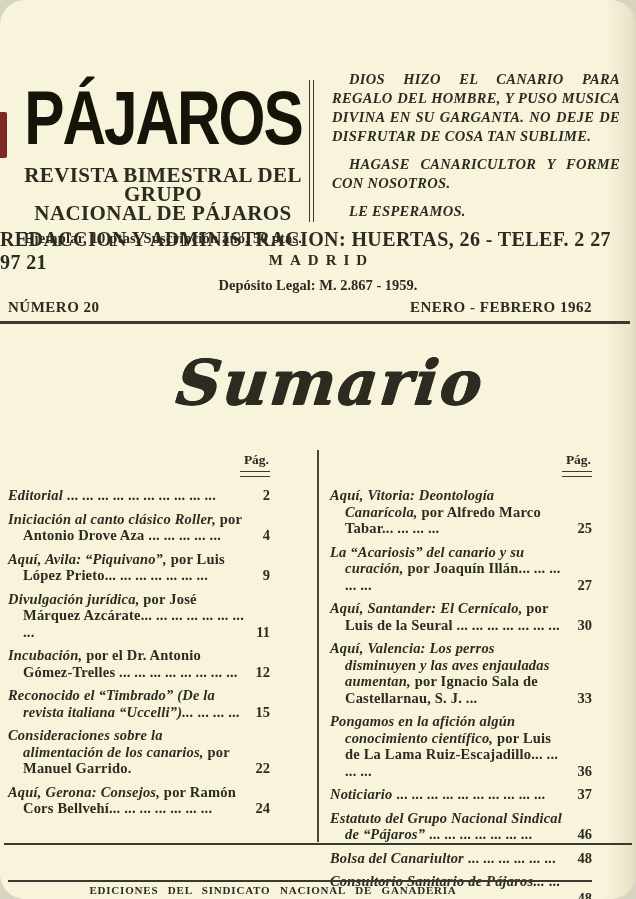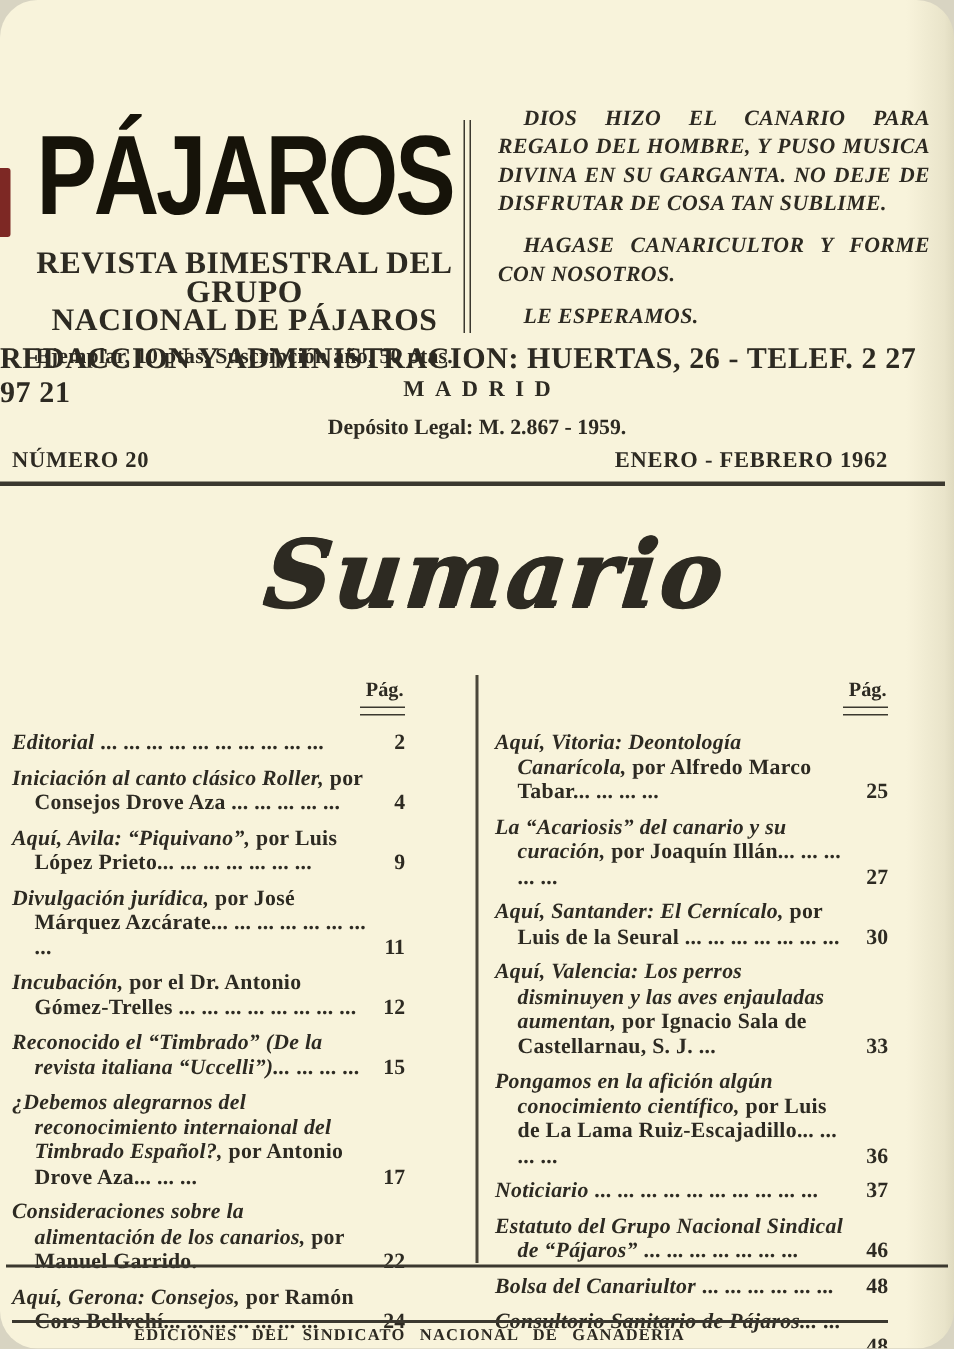--- a/index.html
+++ b/index.html
@@ -105,42 +105,38 @@
 
   <div class="toc-col left">
     <div class="pag-head">Pág.</div>
     <div class="pag-rule"></div>
     <div class="toc-entries" id="toc-left">
         <div class="toc-entry">
           <div class="toc-text"><span class="ti">Editorial</span><span class="tr"> ... ... ... ... ... ... ... ... ... ...</span></div>
           <div class="toc-page">2</div>
         </div>
         <div class="toc-entry">
-          <div class="toc-text"><span class="ti">Iniciación al canto clásico Roller,</span><span class="tr"> por Consejos Drove Aza ... ... ... ... ...</span></div>
+          <div class="toc-text"><span class="ti">Iniciación al canto clásico Roller,</span><span class="tr"> por Antonio Drove Aza ... ... ... ... ...</span></div>
           <div class="toc-page">4</div>
         </div>
         <div class="toc-entry">
           <div class="toc-text"><span class="ti">Aquí, Avila: “Piquivano”,</span><span class="tr"> por Luis López Prieto... ... ... ... ... ... ...</span></div>
           <div class="toc-page">9</div>
         </div>
         <div class="toc-entry">
           <div class="toc-text"><span class="ti">Divulgación jurídica,</span><span class="tr"> por José Márquez Azcárate... ... ... ... ... ... ... ...</span></div>
           <div class="toc-page">11</div>
         </div>
         <div class="toc-entry">
           <div class="toc-text"><span class="ti">Incubación,</span><span class="tr"> por el Dr. Antonio Gómez-Trelles ... ... ... ... ... ... ... ...</span></div>
           <div class="toc-page">12</div>
         </div>
         <div class="toc-entry">
           <div class="toc-text"><span class="ti">Reconocido el “Timbrado” (De la revista italiana “Uccelli”)...</span><span class="tr"> ... ... ...</span></div>
           <div class="toc-page">15</div>
-        </div>
-        <div class="toc-entry">
-          <div class="toc-text"><span class="ti">¿Debemos alegrarnos del reconocimiento internaional del Timbrado Español?,</span><span class="tr"> por Antonio Drove Aza... ... ...</span></div>
-          <div class="toc-page">17</div>
         </div>
         <div class="toc-entry">
           <div class="toc-text"><span class="ti">Consideraciones sobre la alimentación de los canarios,</span><span class="tr"> por Manuel Garrido.</span></div>
           <div class="toc-page">22</div>
         </div>
         <div class="toc-entry">
           <div class="toc-text"><span class="ti">Aquí, Gerona: Consejos,</span><span class="tr"> por Ramón Cors Bellvehí... ... ... ... ... ... ...</span></div>
           <div class="toc-page">24</div>
         </div>
       </div>

